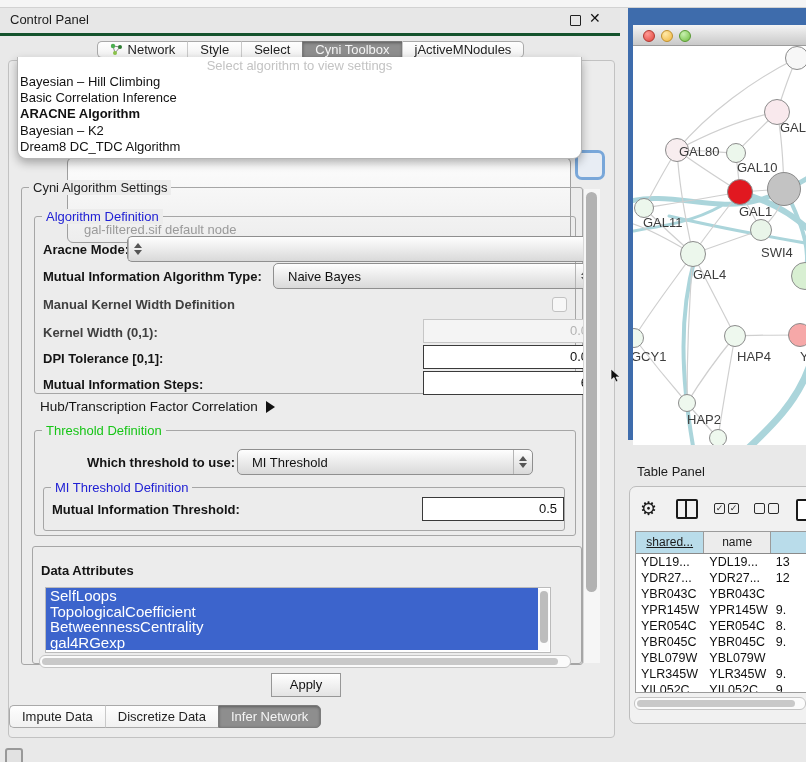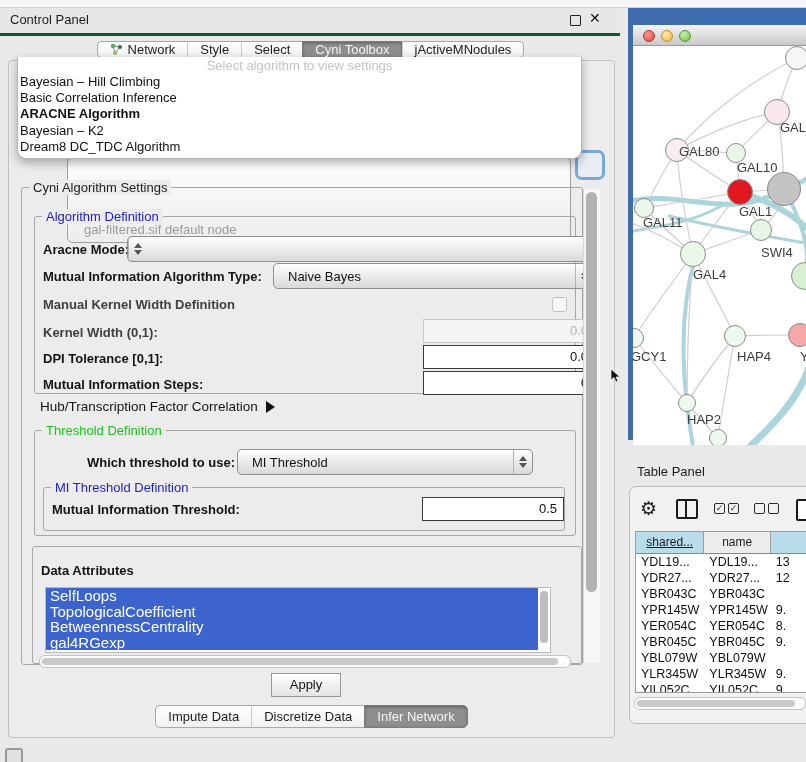--- a/index.html
+++ b/index.html
@@ -58,21 +58,21 @@
   #attr-vscroll{position:absolute;right:1px;top:1px;width:11px;height:62px;background:#fafafa}
   #attr-vthumb{position:absolute;left:1.5px;top:2px;width:8px;height:52px;background:#bdbdbd;border-radius:4px}
   .hscroll{position:absolute;height:11px;border:1px solid #c4c4c4;border-radius:6px;background:#fbfbfb}
   .hthumb{position:absolute;left:2px;top:1.5px;height:7px;background:#c9c9c9;border-radius:4px}
   
   #cp-scroll{left:574px;top:128px;width:16px;height:474px;background:#f6f6f6;border-left:1px solid #d8d8d8}
   #cp-thumb{position:absolute;left:2px;top:3px;width:11px;height:400px;background:#b2b2b2;border-radius:6px}
   
   #apply-btn{left:262px;top:612px;width:68px;height:22px;border:1px solid #979797;border-radius:0;
              background:linear-gradient(#ffffff,#e3e3e3);font-size:13px;color:#111;text-align:center;line-height:22px}
-  #bottom-tabs{left:0;top:644px;width:605px;height:23px;display:flex;justify-content:center}
+  #bottom-tabs{left:0;top:644px;width:605px;height:23px;display:flex;}
   
   #net-window{left:628px;top:8px;width:194px;height:432px;background:#3e6cac;padding:17px 0 8px 5px;box-sizing:border-box}
   #net-titlebar{width:173px;height:20px;background:linear-gradient(#f4f4f4,#c9c9c9);border-bottom:1px solid #9c9c9c;position:relative}
   .tl{position:absolute;top:5px;width:10px;height:10px;border-radius:50%}
   #tl-red{left:10px;background:radial-gradient(circle at 35% 30%,#ff9a94,#e0443c);border:1px solid #b03830}
   #tl-yellow{left:28px;background:radial-gradient(circle at 35% 30%,#ffe9a8,#f0b63e);border:1px solid #c08f2c}
   #tl-green{left:46px;background:radial-gradient(circle at 35% 30%,#c8f0b0,#6fbe3f);border:1px solid #589932}
   #net-canvas{position:relative;width:173px;height:399px;background:#fff;overflow:hidden}
   .node{position:absolute;border-radius:50%;border:1px solid #8b8b8b;box-sizing:border-box}
   .nlabel{position:absolute;font-size:13px;color:#3d3d3d;white-space:nowrap}

